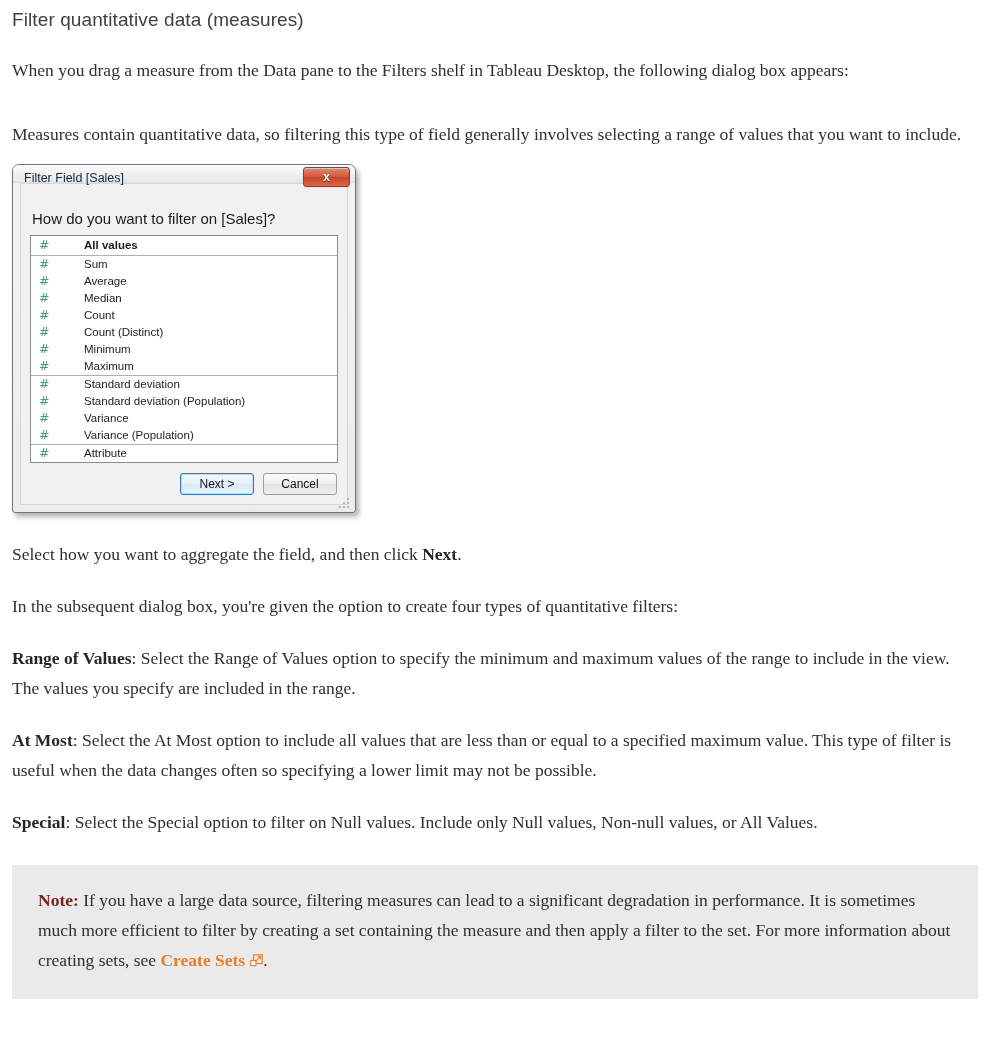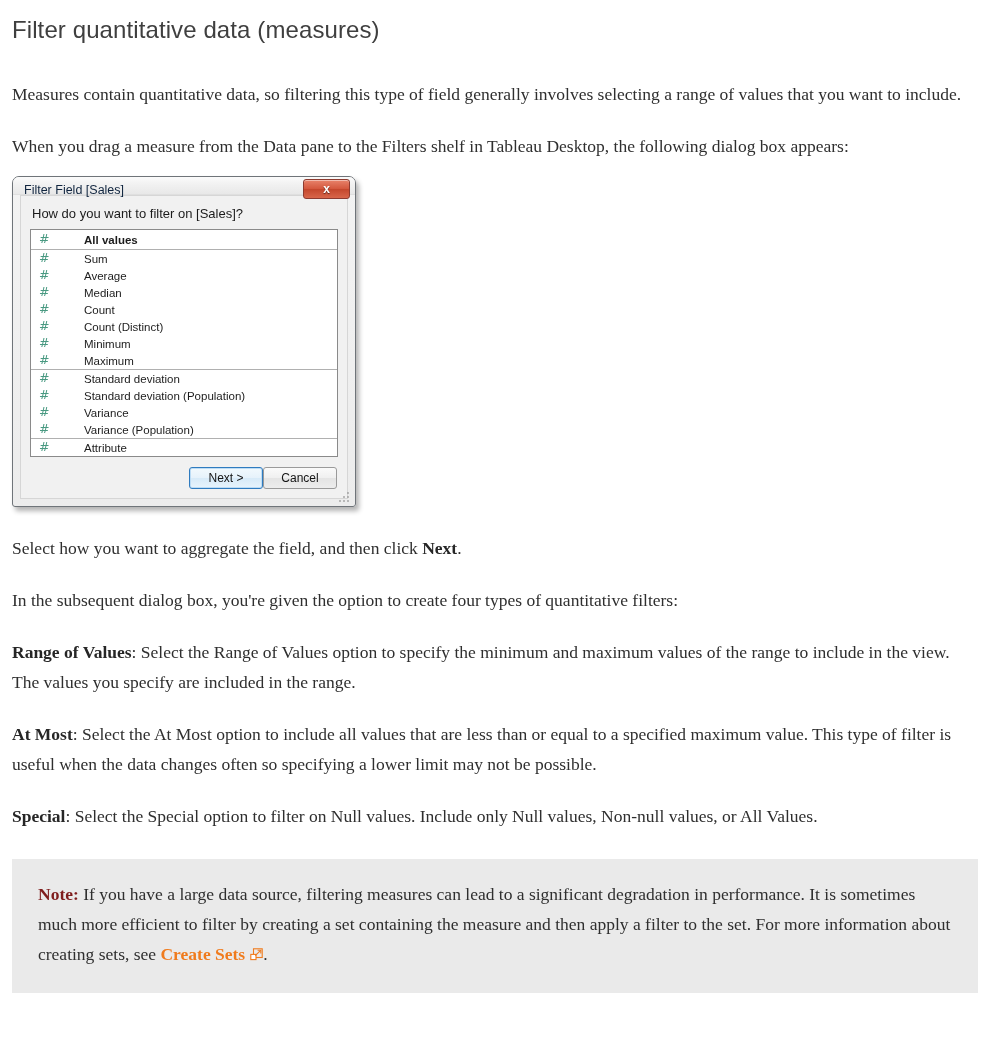--- a/index.html
+++ b/index.html
@@ -17,26 +17,26 @@
 
   .page {
     width: 990px;
     padding: 0;
     position: relative;
   }
 
   
   .page-title {
     font-family: "Liberation Sans", "DejaVu Sans", sans-serif;
-    font-size: 24px;
+    font-size: 19px;
     font-weight: 400;
     color: #3f3f3f;
     letter-spacing: 0.1px;
     margin: 0;
-    padding: 14px 0 0 12px;
+    padding: 8px 0 0 12px;
     line-height: 1.3;
   }
 
   
   .para {
     font-family: "Liberation Serif", "DejaVu Serif", serif;
     font-size: 17.5px;
     line-height: 30px;
     color: #2f2f2f;
     margin: 0;
@@ -107,23 +107,23 @@
 
   .dialog-body {
     margin: 0 7px 7px 7px;
     border: 1px solid #d6d6d6;
     background: #f1f1f1;
     padding: 10px 9px 9px 9px;
   }
 
   .prompt-text {
     font-family: "Liberation Sans", "DejaVu Sans", sans-serif;
-    font-size: 13px;
+    font-size: 15px;
     color: #1b1b1b;
-    margin: 0 0 8px 2px;
+    margin: 16px 0 8px 2px;
   }
 
   .list-box {
     background: #ffffff;
     border: 1px solid #8a8a8a;
     padding: 0;
   }
   .list-group { }
   .list-group + .list-group { border-top: 1px solid #b0b0b0; }
 
@@ -146,20 +146,21 @@
     font-family: "DejaVu Sans", sans-serif;
     font-size: 12.5px;
     line-height: 1;
   }
   .row-label { white-space: nowrap; margin-left: 23px; }
 
   .dialog-buttons {
     margin-top: 10px;
     display: flex;
     justify-content: flex-end;
+    gap: 9px;
     padding-right: 1px;
   }
   .btn {
     font-family: "Liberation Sans", "DejaVu Sans", sans-serif;
     font-size: 12px;
     color: #141414;
     height: 22px;
     min-width: 74px;
     padding: 0 10px;
     border: 1px solid #9a9a9a;
@@ -217,23 +218,23 @@
   }
   .ext-link-icon svg { display: block; }
 </style>
 </head>
 <body>
 
 <div class="page">
 
   <h1 class="page-title">Filter quantitative data (measures)</h1>
 
+  <p class="para p2">When you drag a measure from the Data pane to the Filters shelf in Tableau Desktop, the following dialog box appears:</p>
+
   <p class="para p1">Measures contain quantitative data, so filtering this type of field generally involves selecting a range of values that you want to include.</p>
-
-  <p class="para p2">When you drag a measure from the Data pane to the Filters shelf in Tableau Desktop, the following dialog box appears:</p>
 
   <div class="dialog-wrap">
     <div class="dialog">
 
       <div class="dialog-titlebar">
         <span class="dialog-title">Filter Field [Sales]</span>
         <div class="close-btn">
           <span class="x-glyph">x</span>
         </div>
       </div>

